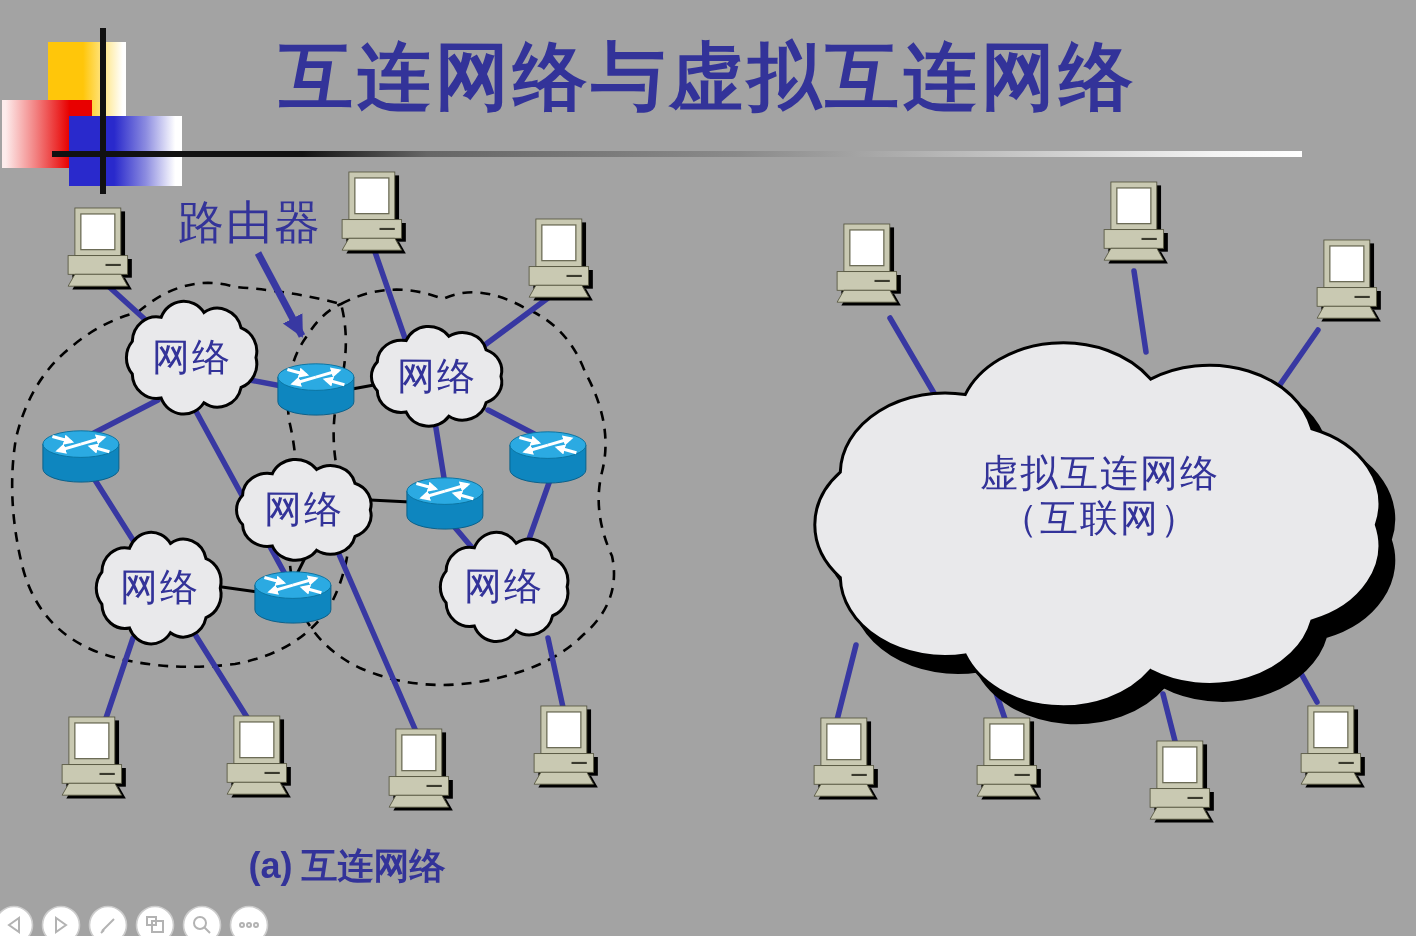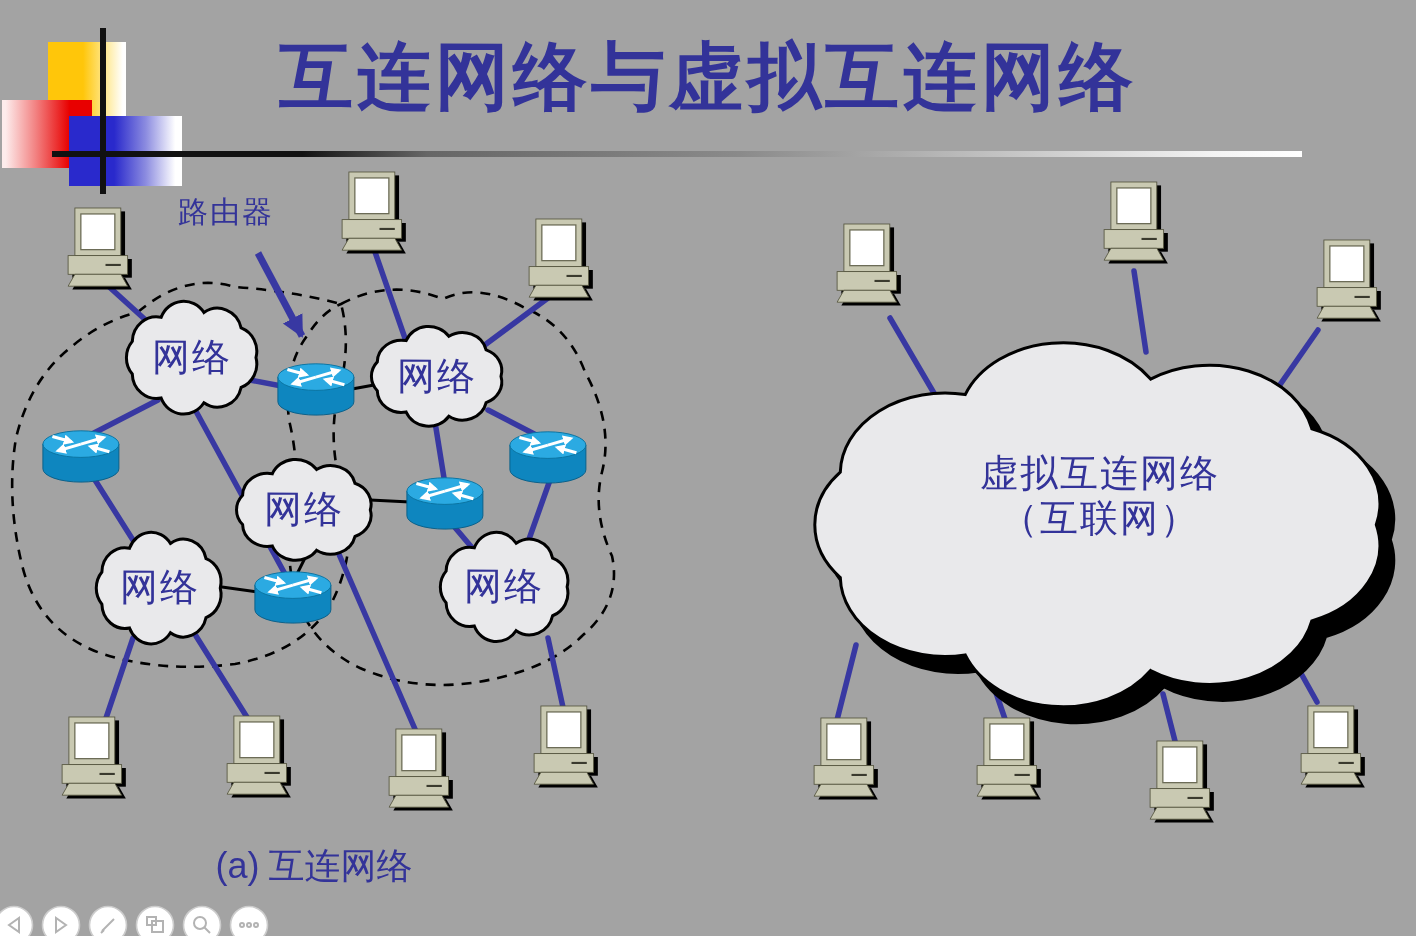--- a/index.html
+++ b/index.html
@@ -13,24 +13,24 @@
     background:linear-gradient(270deg,#e80000 0%,#e80000 25%,#f28080 62%,#fdecec 96%);}
   #sq-blue{left:69px;top:116px;width:113px;height:70px;
     background:linear-gradient(90deg,#2929cc 0%,#2929cc 40%,#8c8ce0 68%,#fff 94%);}
   #v-line{position:absolute;left:100px;top:28px;width:6px;height:166px;background:#111;}
   #h-line{position:absolute;left:52px;top:151px;width:1250px;height:6px;
     background:linear-gradient(90deg,#111 0%,#111 20%,#666 30%,#8a8a8a 55%,#c9c9c9 78%,#f4f4f4 93%,#fff 100%);}
   
   #page-title{position:absolute;left:0;top:28px;width:1416px;text-align:center;
     font-family:"Liberation Sans",sans-serif;font-weight:bold;font-size:74px;
     letter-spacing:4px;color:#333399;white-space:nowrap;}
-  #router-label{position:absolute;left:178px;top:192px;font-size:30px;color:#333399;
+  #router-label{position:absolute;left:178px;top:192px;font-size:46px;color:#333399;
     letter-spacing:2px;white-space:nowrap;}
   .caption{position:absolute;font-size:36px;color:#333399;text-align:center;white-space:nowrap;}
-  #caption-a{left:164px;top:842px;width:300px;}
+  #caption-a{left:197px;top:842px;width:300px;font-weight:bold;}
   #caption-b{left:950px;top:845px;width:330px;}
   .cap-prefix{font-family:"Liberation Sans",sans-serif;}
   
   #diagram{position:absolute;left:0;top:0;}
   .cloud-label{font-family:"Liberation Serif",serif;font-size:38px;fill:#333399;
     text-anchor:middle;letter-spacing:2px;}
   .big-cloud-label{font-family:"Liberation Serif",serif;font-size:38px;fill:#333399;
     text-anchor:middle;letter-spacing:2px;}
   .blue-link{stroke:#3838a2;stroke-width:5.5;stroke-linecap:round;}
   .black-link{stroke:#000;stroke-width:3;stroke-linecap:round;}

